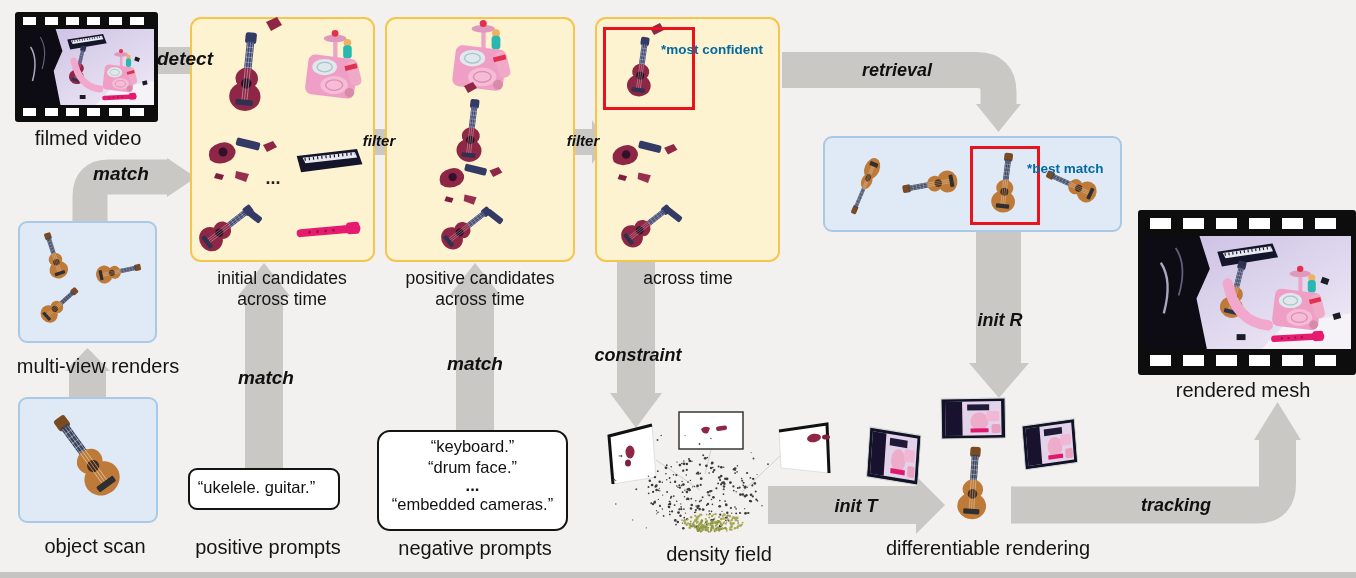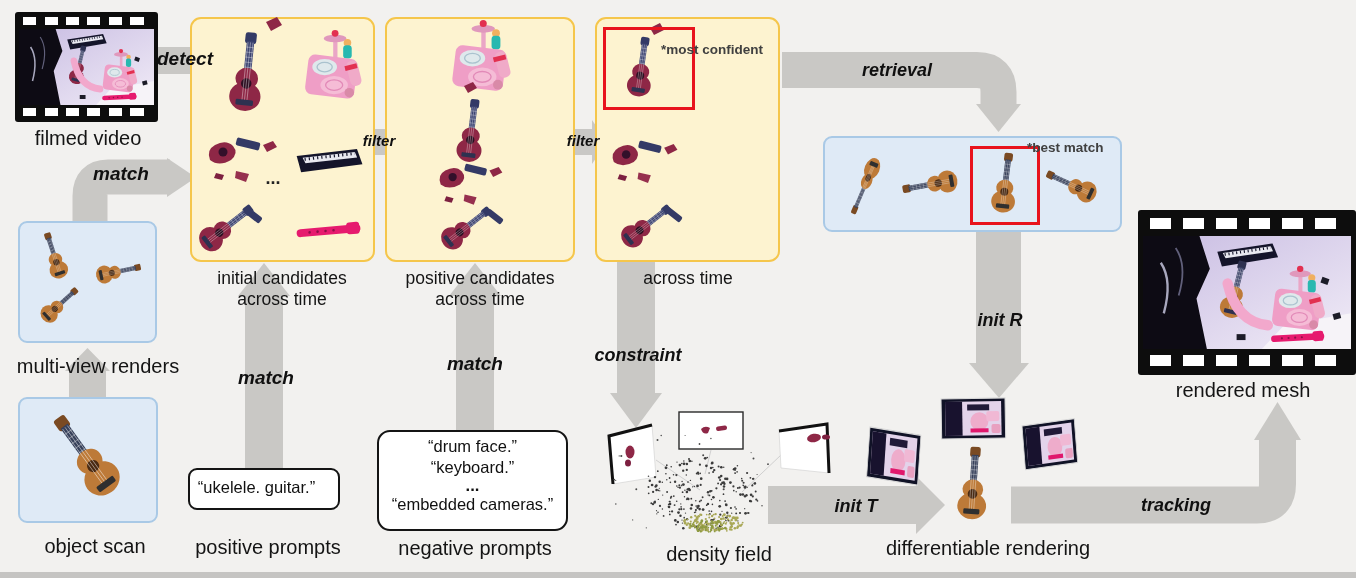--- a/index.html
+++ b/index.html
@@ -20,21 +20,21 @@
   .filmstrip{position:absolute;background:#0d0d0d;border-radius:3px;z-index:2;}
   .dashes{position:absolute;background:repeating-linear-gradient(90deg,#ffffff 0 13px,transparent 13px 21.5px);}
   .dashes.big{background:repeating-linear-gradient(90deg,#ffffff 0 21px,transparent 21px 33px);}
   .filmstrip svg{position:absolute;}
   
   .cap{position:absolute;font-size:20px;line-height:23px;text-align:center;transform:translateX(-50%);white-space:nowrap;z-index:7;color:#141414;}
   .cap-sm{font-size:17.5px;line-height:21px;}
   .alabel{position:absolute;font-size:18px;font-weight:700;font-style:italic;transform:translateX(-50%);white-space:nowrap;z-index:7;color:#101010;}
   .alabel.big{font-size:19px;}
   .alabel.sm{font-size:15px;}
-  .badge{position:absolute;font-size:13.5px;font-weight:700;white-space:nowrap;z-index:7;color:#404040;}
+  .badge{position:absolute;font-size:13.5px;font-weight:700;white-space:nowrap;z-index:7;color:#0369a1;}
   .ptext{position:absolute;font-size:16.5px;text-align:center;z-index:7;color:#111;}
   .ellip{position:absolute;font-size:18px;font-weight:700;transform:translateX(-50%);z-index:5;color:#222;}
   .bottom-bar{position:absolute;left:0;bottom:0;width:100%;height:6px;background:#c5c4c2;z-index:8;}
   
   .cutout{--gbody:#8e2746;--ghead:#333a66;--gneck:#3c4370;--ghole:#2e0f22;--gfret:#2e3150;}
   .render{--gbody:#bd7a38;--ghead:#7a4a22;--gneck:#36405a;--ghole:#4a2a12;--gfret:#2f2f2f;}
 </style>
 </head>
 <body>
 
@@ -747,24 +747,24 @@
   <div class="alabel sm" style="left:583px;top:132px;">filter</div>
   <div class="alabel big" style="left:266px;top:367px;">match</div>
   <div class="alabel big" style="left:475px;top:353px;">match</div>
   <div class="alabel" style="left:638px;top:345px;">constraint</div>
   <div class="alabel" style="left:897px;top:60px;">retrieval</div>
   <div class="alabel" style="left:1000px;top:310px;">init R</div>
   <div class="alabel" style="left:856px;top:496px;">init T</div>
   <div class="alabel" style="left:1176px;top:495px;">tracking</div>
 
   <div class="badge" style="left:661px;top:42px;">*most confident</div>
-  <div class="badge" style="left:1027px;top:140px;">*best match</div>
+  <div class="badge" style="left:1027px;top:161px;">*best match</div>
 
   <div class="ptext" style="left:188px;top:478px;width:137px;">“ukelele. guitar.”</div>
   <div class="ptext" style="left:377px;top:436px;width:191px;">
+    <div style="line-height:21px;">“keyboard.”</div>
     <div style="line-height:21px;">“drum face.”</div>
-    <div style="line-height:21px;">“keyboard.”</div>
     <div style="line-height:15px;font-weight:700;">...</div>
     <div style="line-height:23px;">“embedded cameras.”</div>
   </div>
 
   <div class="bottom-bar"></div>
 </div>
 
 </body></html>

